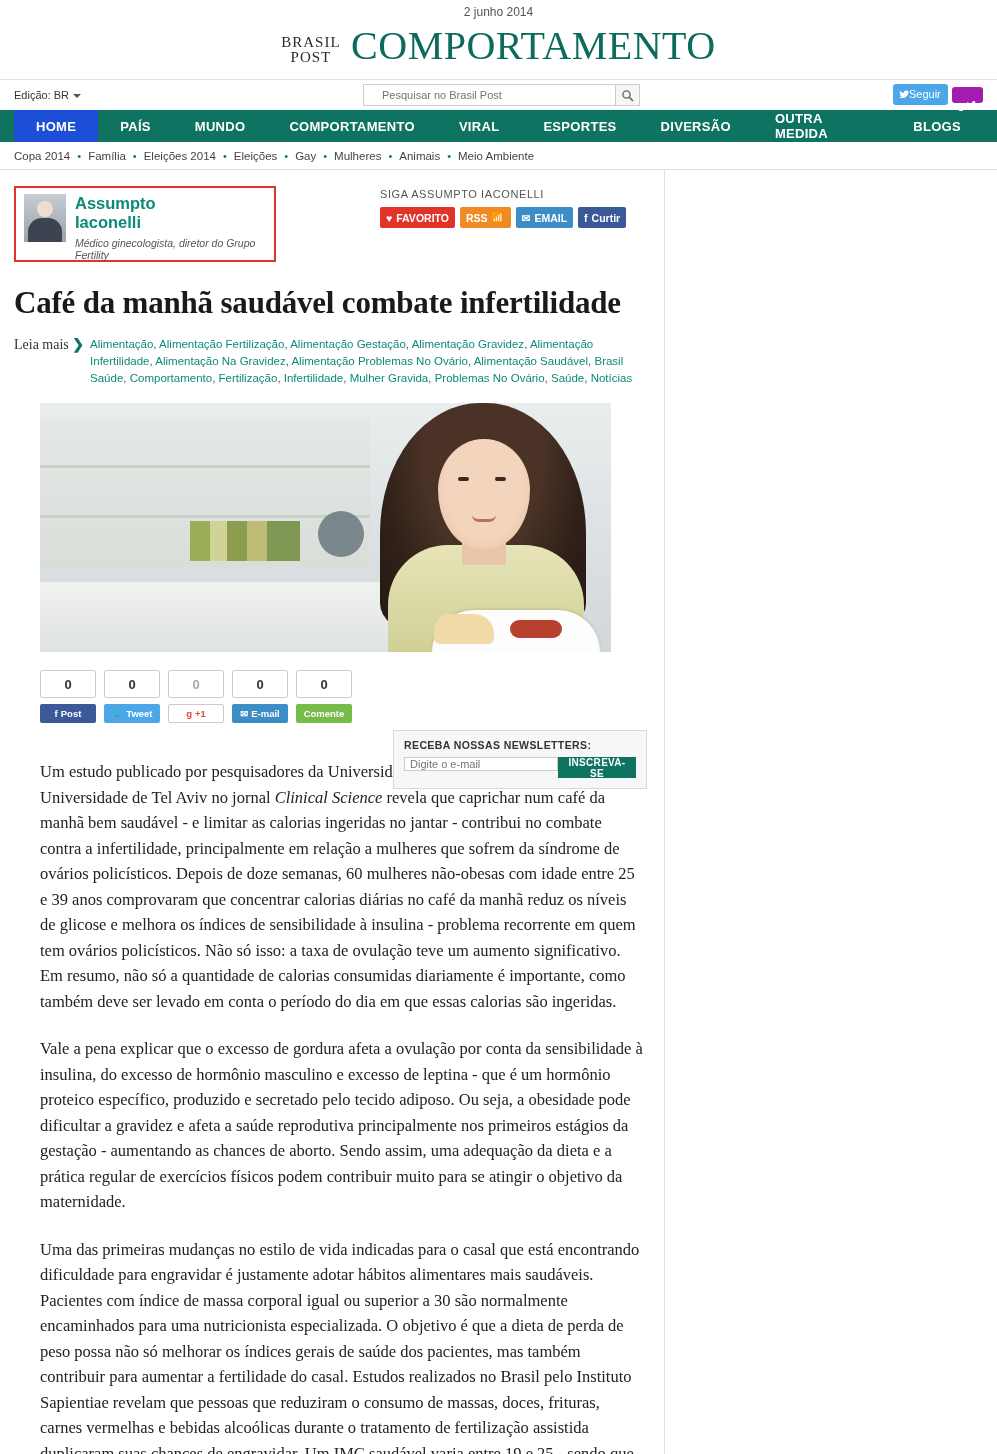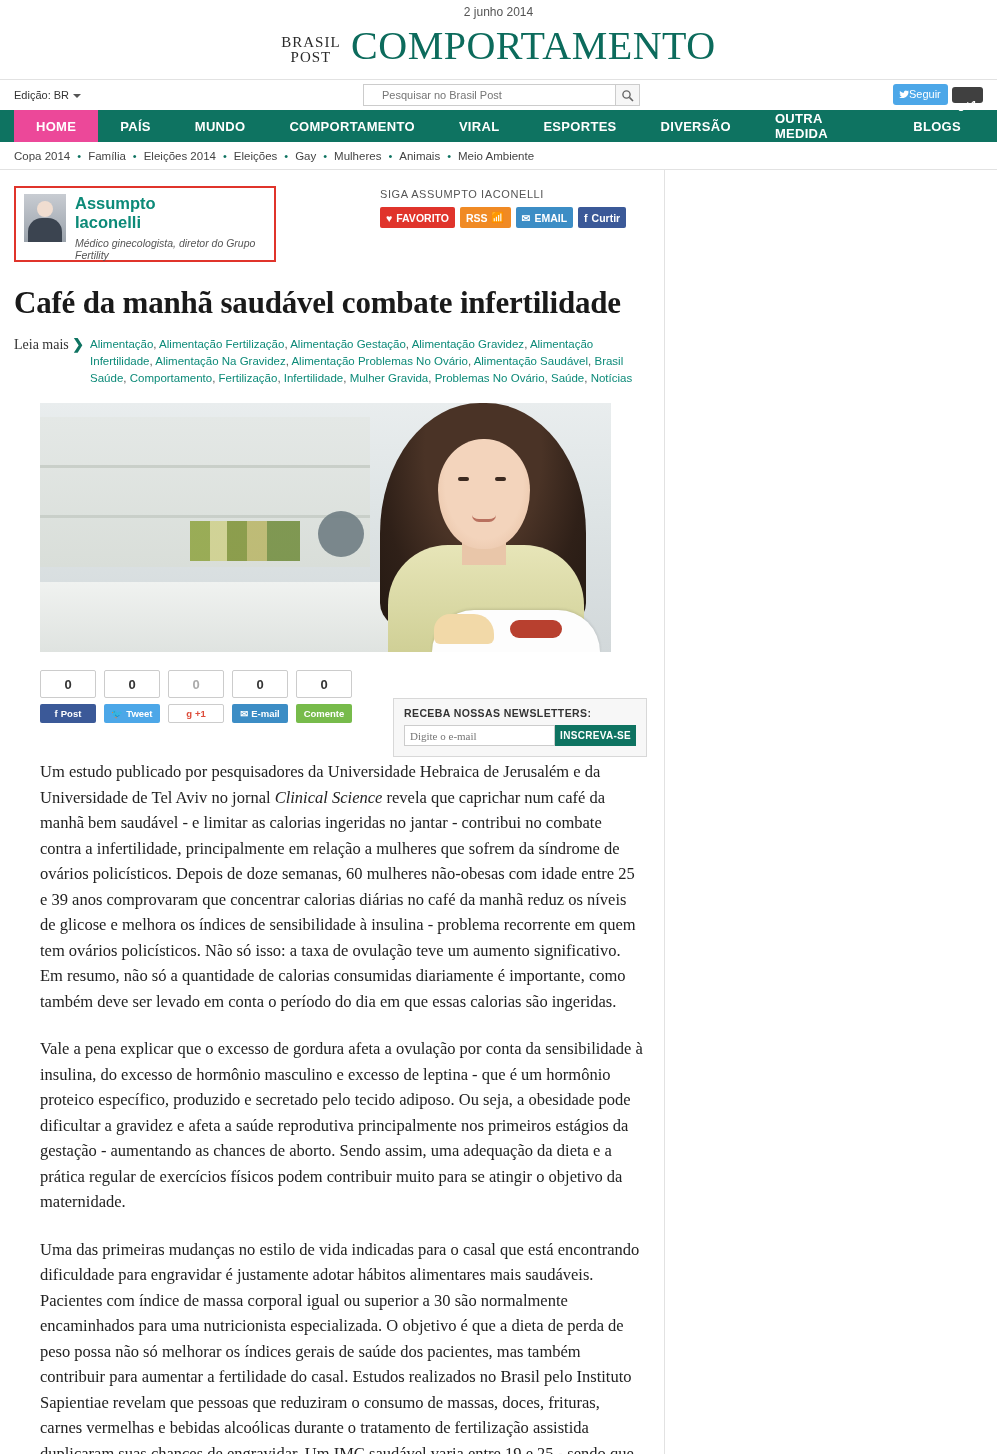--- a/index.html
+++ b/index.html
@@ -113,21 +113,21 @@
     color: #fff;
     font-size: 11px;
     height: 21px;
     line-height: 21px;
     padding: 0 7px 0 5px;
     border-radius: 3px;
     display: flex; align-items: center; gap: 0;
     cursor: pointer;
   }
   .gplus-btn {
-    background: #404040;
+    background: #a21caf;
     color: #fff;
     font-size: 11px;
     height: 15px;
     line-height: 21px;
     padding: 8px 6px;
     border-radius: 3px;
     cursor: pointer;
     font-weight: bold;
   }
 
@@ -143,21 +143,21 @@
     color: #ffffff;
     font-size: 13px;
     font-weight: bold;
     text-decoration: none;
     display: flex;
     align-items: center;
     padding: 0 22px;
     letter-spacing: 0.3px;
     cursor: pointer;
   }
-  .mainnav a.active { background: #ec4899; }
+  .mainnav a.active { background: #1d4ed8; }
 
   
   .subnav {
     border-bottom: 1px solid #e2e2e2;
     height: 28px;
     display: flex;
     align-items: center;
     padding: 0 14px;
     font-size: 11.5px;
     color: #444;
@@ -413,43 +413,43 @@
   .sbtn.fb { background:#3b5998; }
   .sbtn.tw { background:#4ca7e8; }
   .sbtn.gp { background:#fff; border:1px solid #ccc; color:#dd4b39; }
   .sbtn.em { background:#3c8dc5; }
   .sbtn.cm { background:#77bb4b; }
 
   
   .newsletter {
     position: absolute;
     left: 379px;
-    top: 528px;
+    top: 560px;
     width: 254px;
     border: 1px solid #d8d8d8;
     background: #f7f7f7;
     padding: 8px 10px 10px 10px;
   }
   .nl-title {
     font-size: 10.5px;
     font-weight: bold;
     color: #333;
     letter-spacing: 0.4px;
     margin-bottom: 6px;
   }
   .nl-form { display: flex; }
   .nl-form input {
     flex: 1;
-    height: 21px;
+    height: 14px;
     border: 1px solid #ccc;
     font-size: 11px;
     color: #888;
     padding: 0 5px;
     outline: none;
-    font-family: Liberation Serif, serif;
+    font-family: Liberation Sans, sans-serif;
   }
   .nl-form button {
     height: 21px;
     border: none;
     background: #0e7361;
     color: #fff;
     font-size: 10px;
     font-weight: bold;
     padding: 0 5px;
     cursor: pointer;

